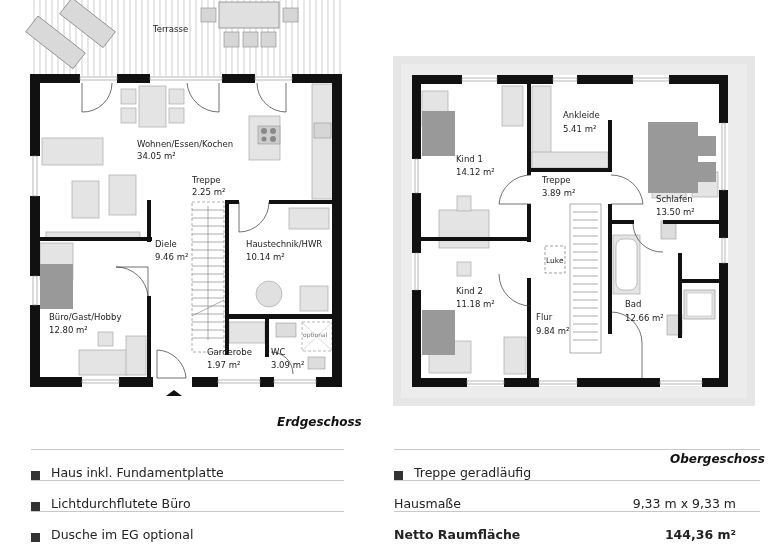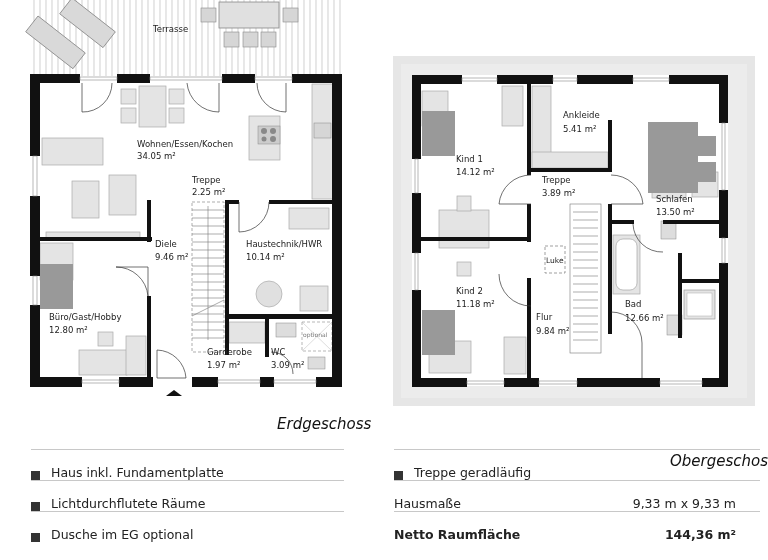--- a/index.html
+++ b/index.html
@@ -1,20 +1,20 @@
 <!DOCTYPE html>
 <html><head>
 <meta charset="utf-8">
 <style>
   html,body{margin:0;padding:0;background:#fff;}
   body{width:768px;height:560px;overflow:hidden;position:relative;font-family:"DejaVu Sans",sans-serif;color:#222;}
   .plan{position:absolute;}
   .plan svg{display:block;}
   .room-label{font-family:"DejaVu Sans",sans-serif;font-size:8.5px;fill:#222;}
-  .caption{position:absolute;font-family:"DejaVu Sans",sans-serif;font-size:15px;font-weight:normal;font-style:italic;color:#111;}
+  .caption{position:absolute;font-family:"DejaVu Sans",sans-serif;font-size:12px;font-weight:bold;font-style:italic;color:#111;}
   .features{position:absolute;top:449px;}
   .feat-row{height:31px;border-top:1px solid #c8c8c8;display:flex;align-items:flex-end;font-size:12.5px;color:#222;box-sizing:border-box;}
   .bullet{width:9px;height:9px;background:#333;margin-right:11px;flex:0 0 auto;}
   .feat-row .val{margin-left:auto;margin-right:24px;}
   .bold{font-weight:bold;}
 </style>
 </head>
 <body>
 
 <div class="plan" style="left:0;top:0;">
@@ -375,21 +375,21 @@
 </div>
 <div class="caption" style="left:670px;top:417px;margin-top:35px;">Obergeschoss</div>
 
 <div class="features" style="left:31px;width:313px;">
   <div class="feat-row">
     <span class="bullet"></span>
     <span>Haus inkl. Fundamentplatte</span>
   </div>
   <div class="feat-row">
     <span class="bullet"></span>
-    <span>Lichtdurchflutete Räume</span>
+    <span>Lichtdurchflutete Büro</span>
   </div>
   <div class="feat-row">
     <span class="bullet"></span>
     <span>Dusche im EG optional</span>
   </div>
 </div>
 
 <div class="features" style="left:394px;width:366px;">
   <div class="feat-row">
     <span class="bullet"></span>

